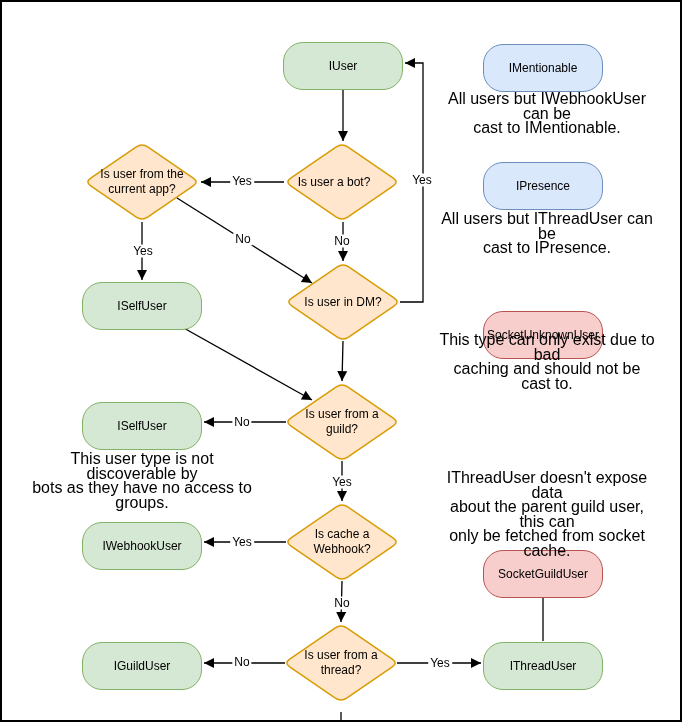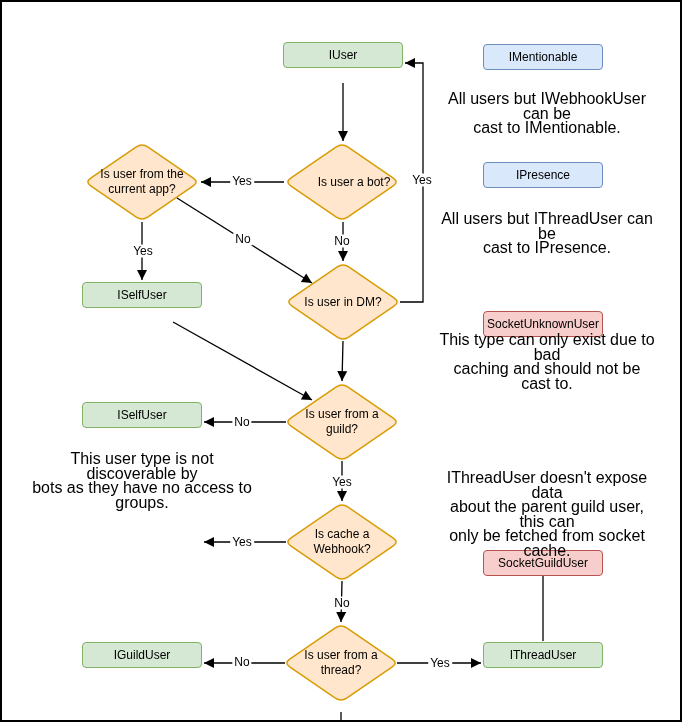--- a/index.html
+++ b/index.html
@@ -12,21 +12,21 @@
     font-family:"Liberation Sans",sans-serif;
     color:var(--text,#000000);
     overflow:hidden;
   }
   .edges{position:absolute;left:0;top:0;width:682px;height:722px;}
   .edge{stroke:var(--line,#000000);stroke-width:1.3;fill:none;}
   .arrowhead{fill:var(--line,#000000);}
   .diamond{fill:var(--orange-fill,#ffe6cc);stroke:var(--orange-stroke,#d79b00);stroke-width:1.4;stroke-linejoin:round;}
   .node{
     position:absolute;box-sizing:border-box;
-    width:120px;height:26px;border-radius:4px;
+    width:120px;height:48px;border-radius:20px;
     display:flex;align-items:center;justify-content:center;
     font-size:12px;line-height:14px;text-align:center;
     border:1.3px solid;
   }
   .node.green{background:var(--green-fill,#d5e8d4);border-color:var(--green-stroke,#82b366);}
   .node.blue{background:var(--blue-fill,#dae8fc);border-color:var(--blue-stroke,#6c8ebf);}
   .node.red{background:var(--red-fill,#f8cecc);border-color:var(--red-stroke,#b85450);margin-top:28px;}
   .dlabel{
     position:absolute;width:100px;
     transform:translate(-50%,-50%);
@@ -82,25 +82,26 @@
     <path class="edge" marker-end="url(#arw)" d="M541,639 L541,562"></path>
     <path class="edge" d="M339,710 L339,719"></path>
   </svg>
 
   <div class="node green" style="left:281px;top:40px">IUser</div>
   <div class="node blue" style="left:481px;top:42px">IMentionable</div>
   <div class="node blue" style="left:481px;top:160px">IPresence</div>
   <div class="node green" style="left:80px;top:280px">ISelfUser</div>
   <div class="node red" style="left:481px;top:281px">SocketUnknownUser</div>
   <div class="node green" style="left:80px;top:400px">ISelfUser</div>
+  <div class="node green" style="left:80px;top:520px">IWebhookUser</div>
   <div class="node red" style="left:481px;top:520px">SocketGuildUser</div>
   <div class="node green" style="left:481px;top:640px">IThreadUser</div>
   <div class="node green" style="left:80px;top:640px">IGuildUser</div>
 
-  <div class="dlabel" style="left:352px;top:180px">Is user a bot?</div>
+  <div class="dlabel" style="left:332px;top:180px">Is user a bot?</div>
   <div class="dlabel" style="left:140px;top:180px">Is user from the
 current app?</div>
   <div class="dlabel" style="left:341px;top:300px">Is user in DM?</div>
   <div class="dlabel" style="left:340px;top:420px">Is user from a
 guild?</div>
   <div class="dlabel" style="left:340px;top:540px">Is cache a
 Webhook?</div>
   <div class="dlabel" style="left:339px;top:661px">Is user from a
 thread?</div>
 

